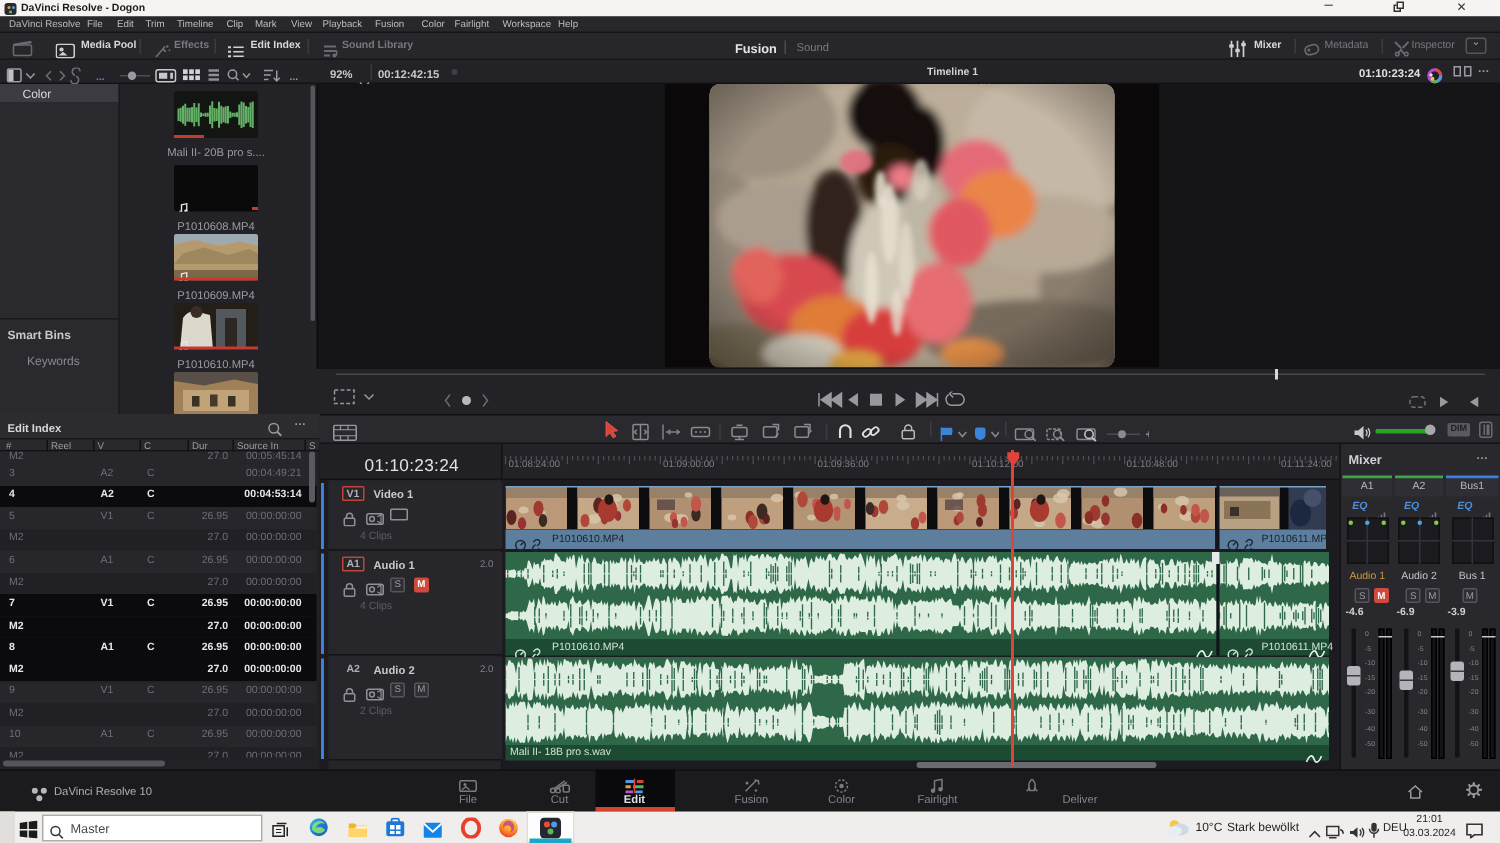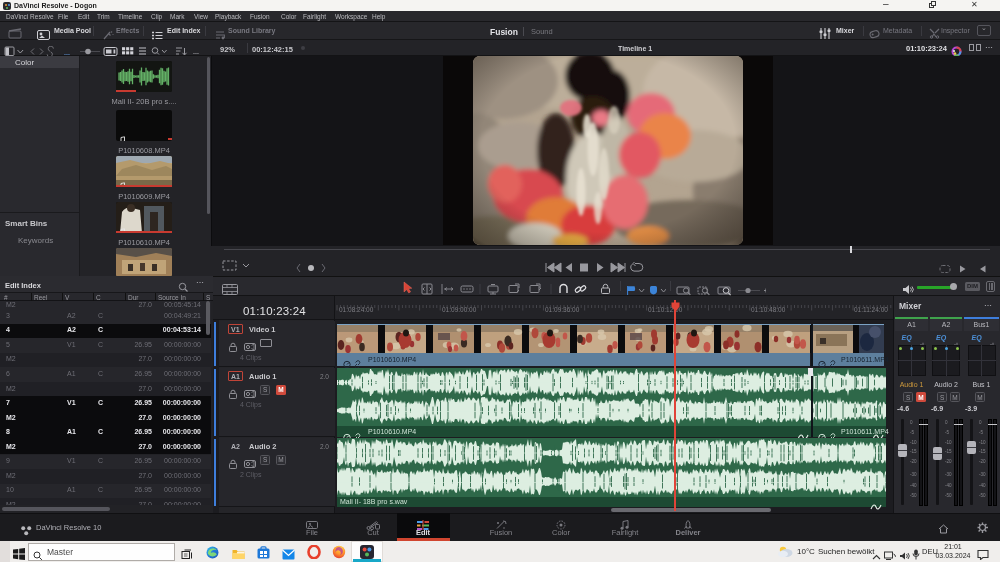--- a/index.html
+++ b/index.html
@@ -937,21 +937,21 @@
 <div class="abs" style="left:625px;top:516px;transform:translateX(-50%)"><svg width="10" height="10">
       <path d="M3 8 V1.5 L8 0.5 V7" stroke="#7a7a80" fill="none"></path>
       <circle cx="2" cy="8.2" r="1.5" fill="#7a7a80"></circle>
       <circle cx="7" cy="7.2" r="1.5" fill="#7a7a80"></circle>
     </svg></div>
 <div class="txt" style="left:625px;top:528px;font-size:7.5px;color:#85858b;font-weight:normal;transform:translateX(-50%)">Fairlight</div>
 <div class="abs" style="left:688px;top:516px;transform:translateX(-50%)"><svg width="11" height="10">
       <path d="M5.5 0.5 C7.5 2 8 5 7 8 L4 8 C3 5 3.5 2 5.5 0.5Z" fill="none" stroke="#7a7a80"></path>
       <path d="M4 6 L2 8.5 M7 6 l2 2.5" stroke="#7a7a80"></path>
     </svg></div>
-<div class="txt" style="left:688px;top:528px;font-size:7.5px;color:#85858b;font-weight:bold;transform:translateX(-50%)">Deliver</div>
+<div class="txt" style="left:720px;top:528px;font-size:7.5px;color:#85858b;font-weight:normal;transform:translateX(-50%)">Deliver</div>
 <div class="abs" style="left:938px;top:520px"><svg width="11" height="10">
       <path d="M1 5 L5.5 1 L10 5 M2.5 4.5 V9 H8.5 V4.5" stroke="#9a9aa0" fill="none"></path>
     </svg></div>
 <div class="abs" style="left:977px;top:519px"><svg width="11" height="11">
       <circle cx="5.5" cy="5.5" r="3" fill="none" stroke="#9a9aa0" stroke-width="1.2"></circle>
       <g stroke="#9a9aa0" stroke-width="1.4">
         <path d="M5.5 0.5v2M5.5 9v2M0.5 5.5h2M9 5.5h2M2 2l1.4 1.4M8 8l1.4 1.4M9.4 2 L8 3.4M3 8l-1.4 1.4"></path>
       </g>
     </svg></div>
 <div class="abs" style="left:0;top:541px;width:1000px;height:21px;background:#f0eeec"></div>
@@ -1024,21 +1024,21 @@
       <circle cx="4.6" cy="4.6" r="2" fill="#e84c3c"></circle>
       <circle cx="9.4" cy="4.6" r="2" fill="#4c9be8"></circle>
       <circle cx="7" cy="9.4" r="2" fill="#58b858"></circle>
     </svg></div>
 <div class="abs" style="left:777px;top:544px"><svg width="17" height="15">
       <circle cx="6" cy="6" r="3.2" fill="#f8c83c"></circle>
       <ellipse cx="9.5" cy="9" rx="6" ry="4" fill="#cfd8e4"></ellipse>
       <ellipse cx="6" cy="10" rx="5" ry="3.2" fill="#e8edf4"></ellipse>
     </svg></div>
 <div class="txt" style="left:797px;top:547px;font-size:8px;color:#1e1e1e">10°C</div>
-<div class="txt" style="left:818px;top:547px;font-size:8px;color:#1e1e1e">Suchen bewölkt</div>
+<div class="txt" style="left:818px;top:547px;font-size:8px;color:#1e1e1e">Stark bewölkt</div>
 <div class="abs" style="left:872px;top:547px"><svg width="9" height="7">
       <path d="M1 5 L4.5 1.5 8 5" stroke="#333" fill="none" stroke-width="1.1"></path>
     </svg></div>
 <div class="abs" style="left:884px;top:547px"><svg width="12" height="10">
       <rect x="0.5" y="1" width="8" height="6" fill="none" stroke="#333"></rect>
       <path d="M2 8.5 h5" stroke="#333"></path>
       <path d="M9.5 3 a3 3 0 0 1 2 2.8" stroke="#333" fill="none"></path>
     </svg></div>
 <div class="abs" style="left:899px;top:546.5px"><svg width="11" height="10">
       <path d="M1 4 h2 L6 1.5 v7 L3 6 H1Z" fill="#333"></path>

